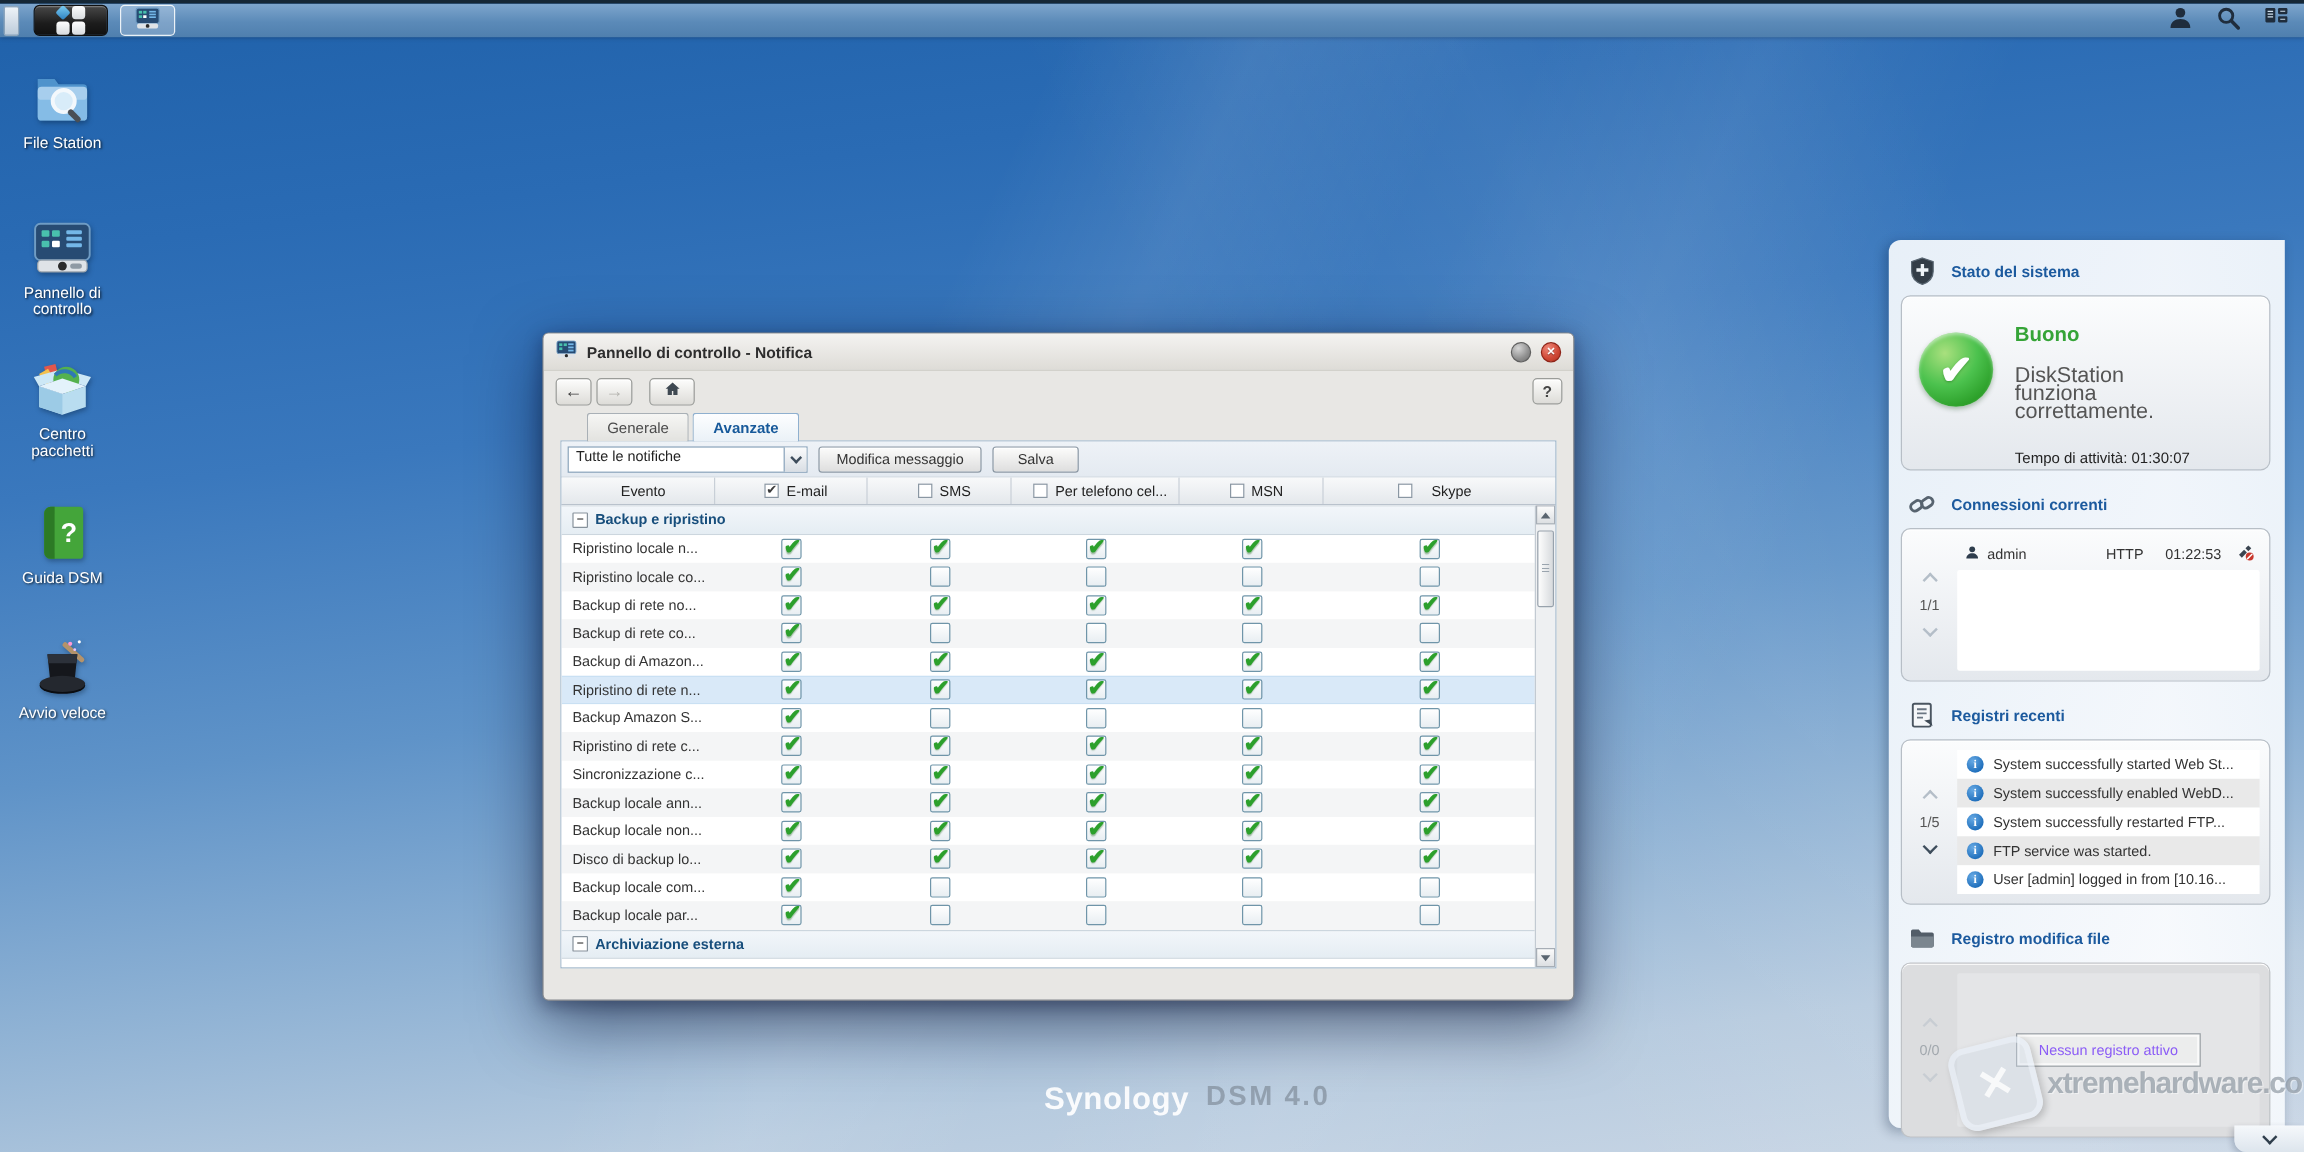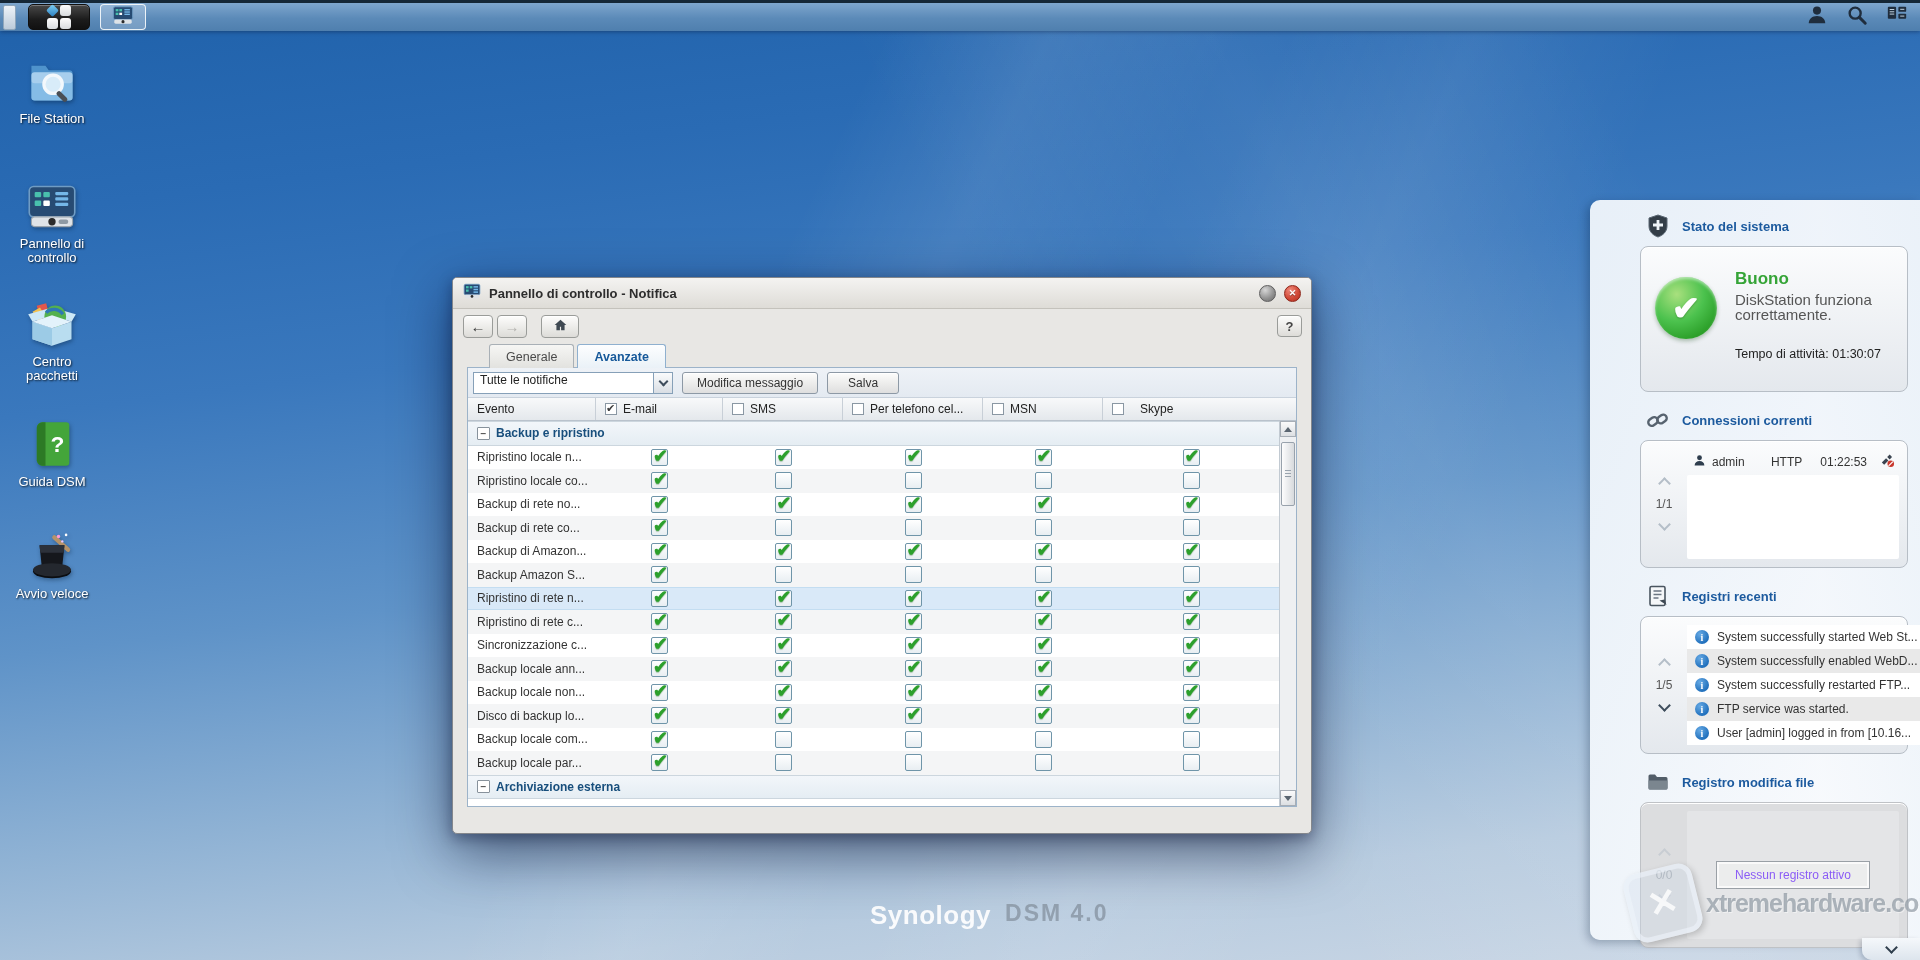--- a/index.html
+++ b/index.html
@@ -73,21 +73,21 @@
   .selectbox .selval{flex:1;font-size:12px;color:#222;padding:0 6px;white-space:nowrap;overflow:hidden;}
   .selbtn{width:19px;height:20px;border-left:1px solid #86a0b8;background:linear-gradient(#fafbfc,#d9dee4);
     display:flex;align-items:center;justify-content:center;}
   .btn{height:22px;padding:0 14px;font-size:12px;color:#333;cursor:pointer;
     border:1px solid #8d99a5;border-radius:3px;background:linear-gradient(#fcfcfb,#dedede);
     box-shadow:inset 0 1px 0 #fff;display:flex;align-items:center;}
   .btn.salva{padding:0 20px;}
 
   .thead{height:23px;display:grid;grid-template-columns:128px 127px 120px 140px 120px 1fr;
     background:linear-gradient(#f8f9fa,#e4e8ec);border-bottom:1px solid #b9c2cc;padding-right:17px;}
-  .hcell{display:flex;align-items:center;font-size:12px;color:#222;border-right:1px solid #c8cfd7;padding-left:9px;gap:6px;}
+  .hcell{display:flex;align-items:center;font-size:12px;color:#222;border-right:1px solid #c8cfd7;padding-left:9px;gap:6px;justify-content:center;}
   .hcell:last-child{border-right:none;gap:16px;}
   .hcb{width:12px;height:12px;border:1px solid #8a97a3;background:#fff;position:relative;cursor:pointer;flex:none;}
   .hcb.on::after{content:"\2714";position:absolute;top:-2px;left:0px;font-size:11px;color:#3c3c3c;}
 
   .tbody{flex:1;position:relative;background:#fff;overflow:hidden;}
   .rows{position:absolute;top:0;left:0;right:17px;bottom:0;}
   .trow{display:grid;grid-template-columns:128px 127px 120px 140px 120px 1fr;align-items:center;
     height:23.5px;background:#fff;cursor:pointer;}
   .trow:nth-child(odd){background:#f4f5f6;}
   .trow .rlabel{font-size:12px;color:#333;padding-left:9px;white-space:nowrap;overflow:hidden;}
@@ -109,37 +109,37 @@
     display:flex;align-items:center;justify-content:center;cursor:pointer;}
   .sbtn.up{top:0;} .sbtn.down{bottom:0;}
   .tri-up{width:0;height:0;border-left:4px solid transparent;border-right:4px solid transparent;border-bottom:5px solid #5a6570;}
   .tri-down{width:0;height:0;border-left:4px solid transparent;border-right:4px solid transparent;border-top:5px solid #5a6570;}
   .sthumb{position:absolute;left:1px;right:1px;top:21px;height:64px;border:1px solid #98a2ac;border-radius:2px;
     background:linear-gradient(90deg,#fdfdfd,#d7dadd);cursor:grab;}
   .sthumb::after{content:"";position:absolute;left:3px;right:3px;top:50%;height:7px;margin-top:-4px;
     background:repeating-linear-gradient(#9aa4ae 0 1px,transparent 1px 3px);}
 
   
-  .widgets{position:absolute;right:0;top:200px;width:330px;height:740px;z-index:5;
+  .widgets{position:absolute;right:16px;top:200px;width:330px;height:740px;z-index:5;
     background:linear-gradient(90deg,rgba(241,246,251,.95),rgba(252,253,255,.93) 70%,rgba(244,248,252,.95));
-    border-radius:10px 0 0 10px;box-shadow:-3px 3px 10px rgba(0,20,50,.28);padding-top:14px;padding-left:40px;}
+    border-radius:10px 0 0 10px;box-shadow:-3px 3px 10px rgba(0,20,50,.28);padding-top:14px;}
   .whead{display:flex;align-items:center;gap:12px;margin:0 0 8px 16px;}
   .whead .wh-ico{width:24px;height:24px;flex:none;}
   .whead .wh-label{font-size:13px;font-weight:bold;color:#1c5a9e;}
   .wpanel{margin:0 12px 0 10px;border:1px solid #b7bec6;border-radius:8px;
     background:linear-gradient(#fbfcfd,#e4e8ed);box-shadow:inset 0 1px 0 #fff;}
   .statuspanel{height:146px;display:flex;align-items:flex-start;padding:22px 12px 0 14px;margin-bottom:16px;}
   .okcircle{width:62px;height:62px;border-radius:50%;flex:none;margin-top:8px;
     background:radial-gradient(circle at 35% 28%,#a9e07e,#4cc24e 45%,#23961f 85%);
     box-shadow:0 2px 4px rgba(0,60,0,.3),inset 0 2px 3px rgba(255,255,255,.5);position:relative;}
   .okcircle::after{content:"\2714";position:absolute;inset:0;display:flex;align-items:center;justify-content:center;
     color:#fff;font-size:34px;font-weight:bold;text-shadow:0 1px 2px rgba(0,60,0,.35);}
   .statustext{margin-left:18px;}
   .st-good{font-size:17px;font-weight:bold;color:#35a437;}
-  .st-desc{font-size:15px;color:#555;width:160px;line-height:15px;margin-top:3px;}
+  .st-desc{font-size:18px;color:#555;width:160px;line-height:15px;margin-top:16px;}
   .st-uptime{font-size:12.5px;color:#222;margin-top:25px;}
 
   .pagerpanel{display:flex;padding:8px 8px 8px 0;margin-bottom:16px;}
   .pager{width:46px;flex:none;display:flex;flex-direction:column;align-items:center;justify-content:center;gap:9px;}
   .pager .pnum{font-size:12px;color:#555;}
   .chev{width:9px;height:9px;border-right:2.5px solid #b4bec8;border-bottom:2.5px solid #b4bec8;cursor:pointer;}
   .chev.up{transform:rotate(-135deg);} .chev.down{transform:rotate(45deg);}
   .chev.dark{border-color:#3e4d5c;}
   .pager.off .pnum{color:#a2a8ae;} .pager.off .chev{border-color:#c8cdd3;cursor:default;}
 
@@ -485,54 +485,54 @@
     <div class="ccell c-phone">
                   <span class="cb on"></span>
                 </div>
     <div class="ccell c-msn">
                   <span class="cb on"></span>
                 </div>
     <div class="ccell c-skype">
                   <span class="cb on"></span>
                 </div>
   </div>
-              <div class="trow">
-    <div class="rlabel">Backup Amazon S...</div>
-    <div class="ccell c-email">
-                  <span class="cb on"></span>
-                </div>
-    <div class="ccell c-sms">
-                  <span class="cb"></span>
-                </div>
-    <div class="ccell c-phone">
-                  <span class="cb"></span>
-                </div>
-    <div class="ccell c-msn">
-                  <span class="cb"></span>
-                </div>
-    <div class="ccell c-skype">
-                  <span class="cb"></span>
-                </div>
-  </div>
               <div class="trow sel">
     <div class="rlabel">Ripristino di rete n...</div>
     <div class="ccell c-email">
                   <span class="cb on"></span>
                 </div>
     <div class="ccell c-sms">
                   <span class="cb on"></span>
                 </div>
     <div class="ccell c-phone">
                   <span class="cb on"></span>
                 </div>
     <div class="ccell c-msn">
                   <span class="cb on"></span>
                 </div>
     <div class="ccell c-skype">
                   <span class="cb on"></span>
+                </div>
+  </div>
+              <div class="trow">
+    <div class="rlabel">Backup Amazon S...</div>
+    <div class="ccell c-email">
+                  <span class="cb on"></span>
+                </div>
+    <div class="ccell c-sms">
+                  <span class="cb"></span>
+                </div>
+    <div class="ccell c-phone">
+                  <span class="cb"></span>
+                </div>
+    <div class="ccell c-msn">
+                  <span class="cb"></span>
+                </div>
+    <div class="ccell c-skype">
+                  <span class="cb"></span>
                 </div>
   </div>
               <div class="trow">
     <div class="rlabel">Ripristino di rete c...</div>
     <div class="ccell c-email">
                   <span class="cb on"></span>
                 </div>
     <div class="ccell c-sms">
                   <span class="cb on"></span>
                 </div>

